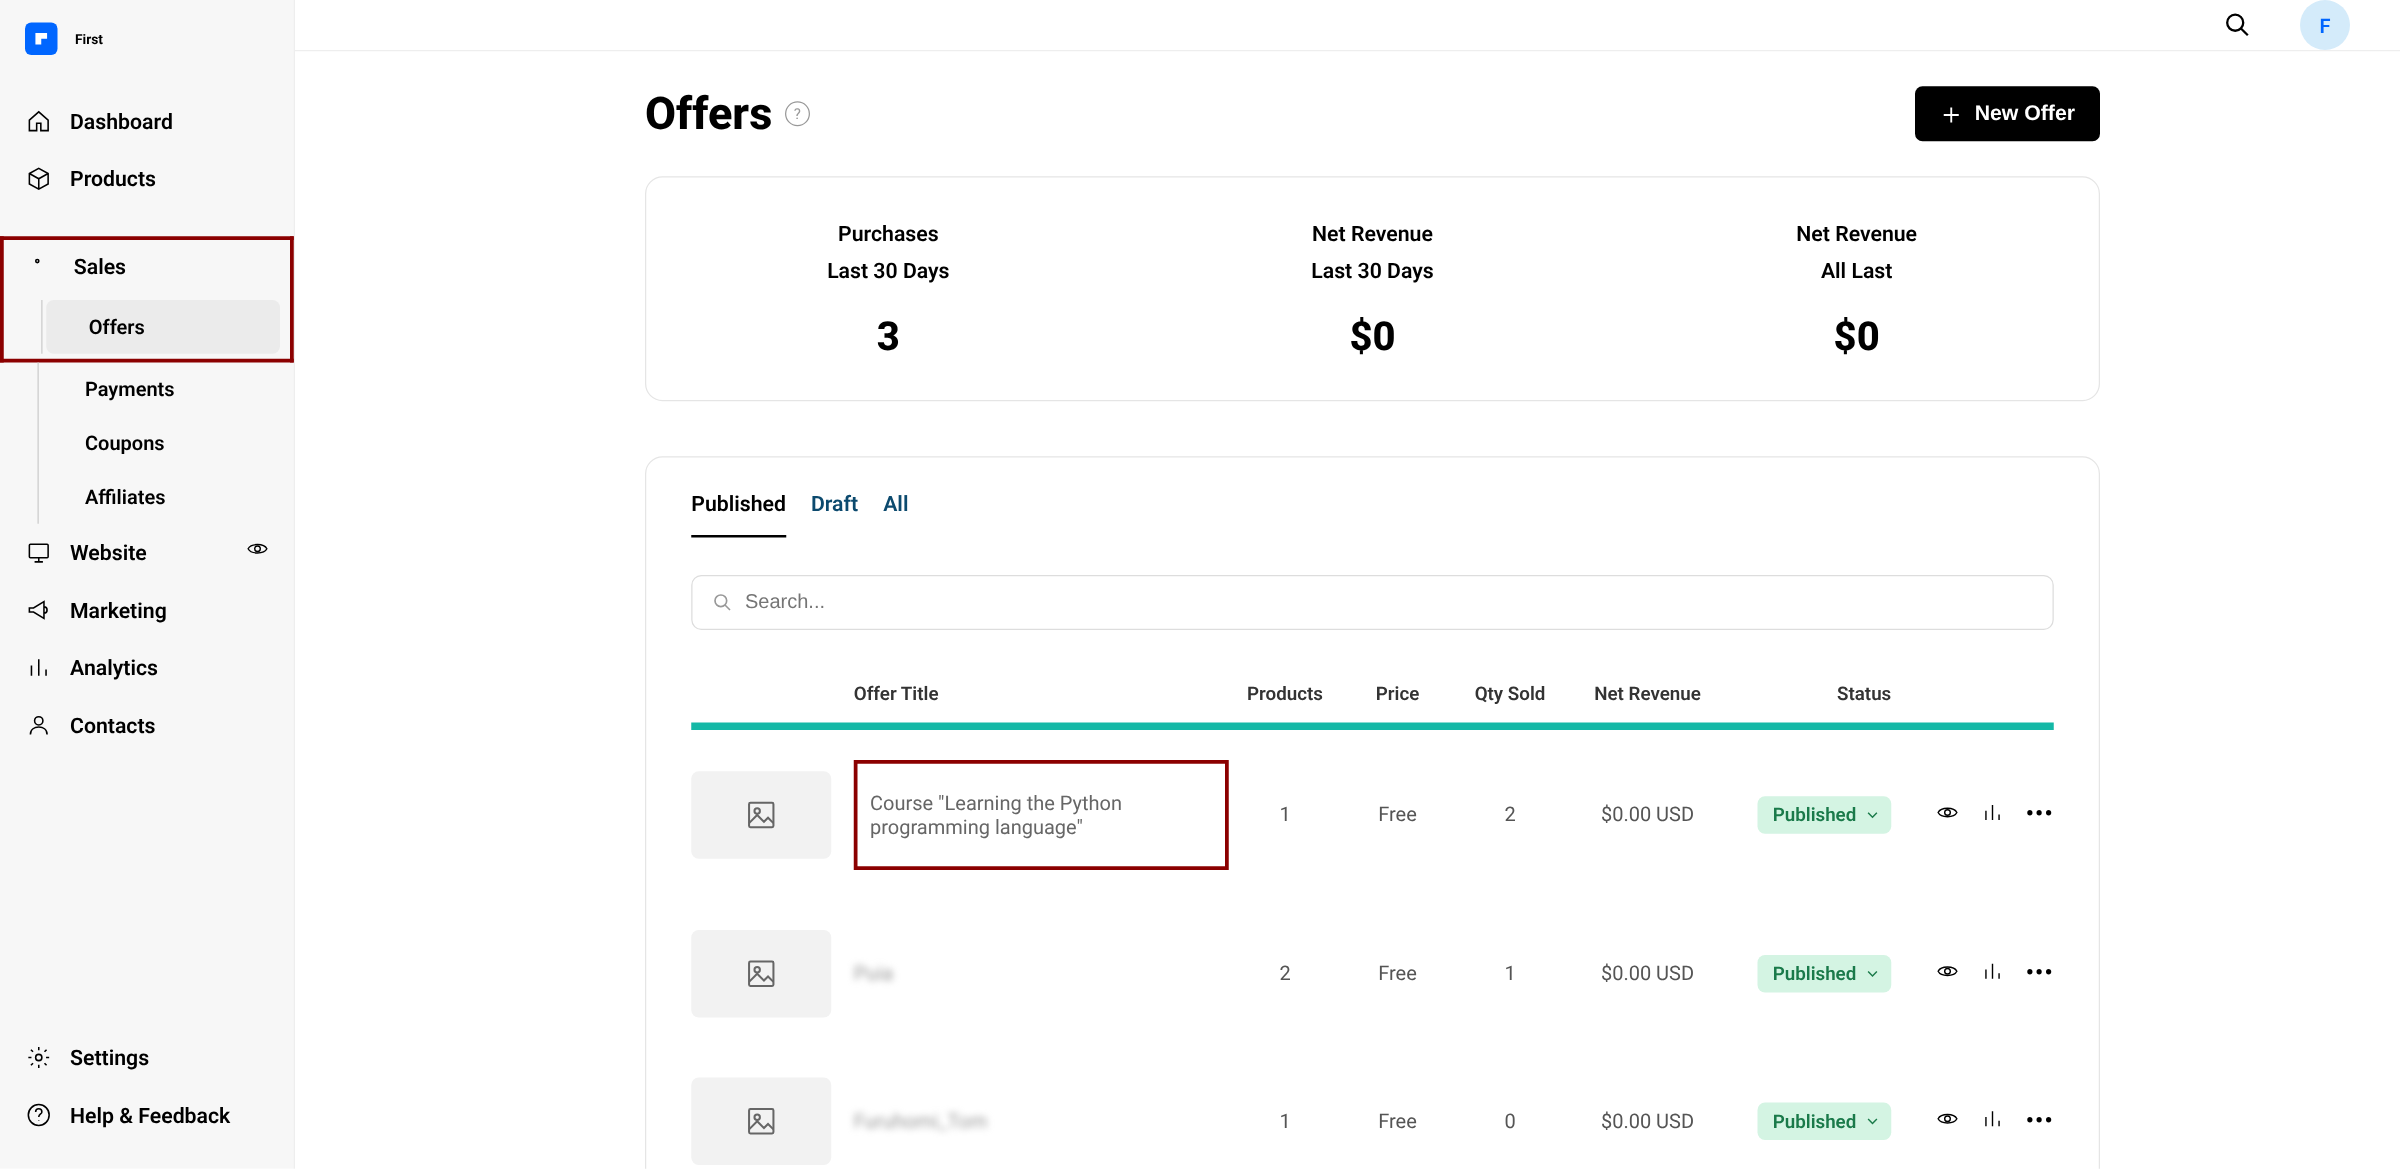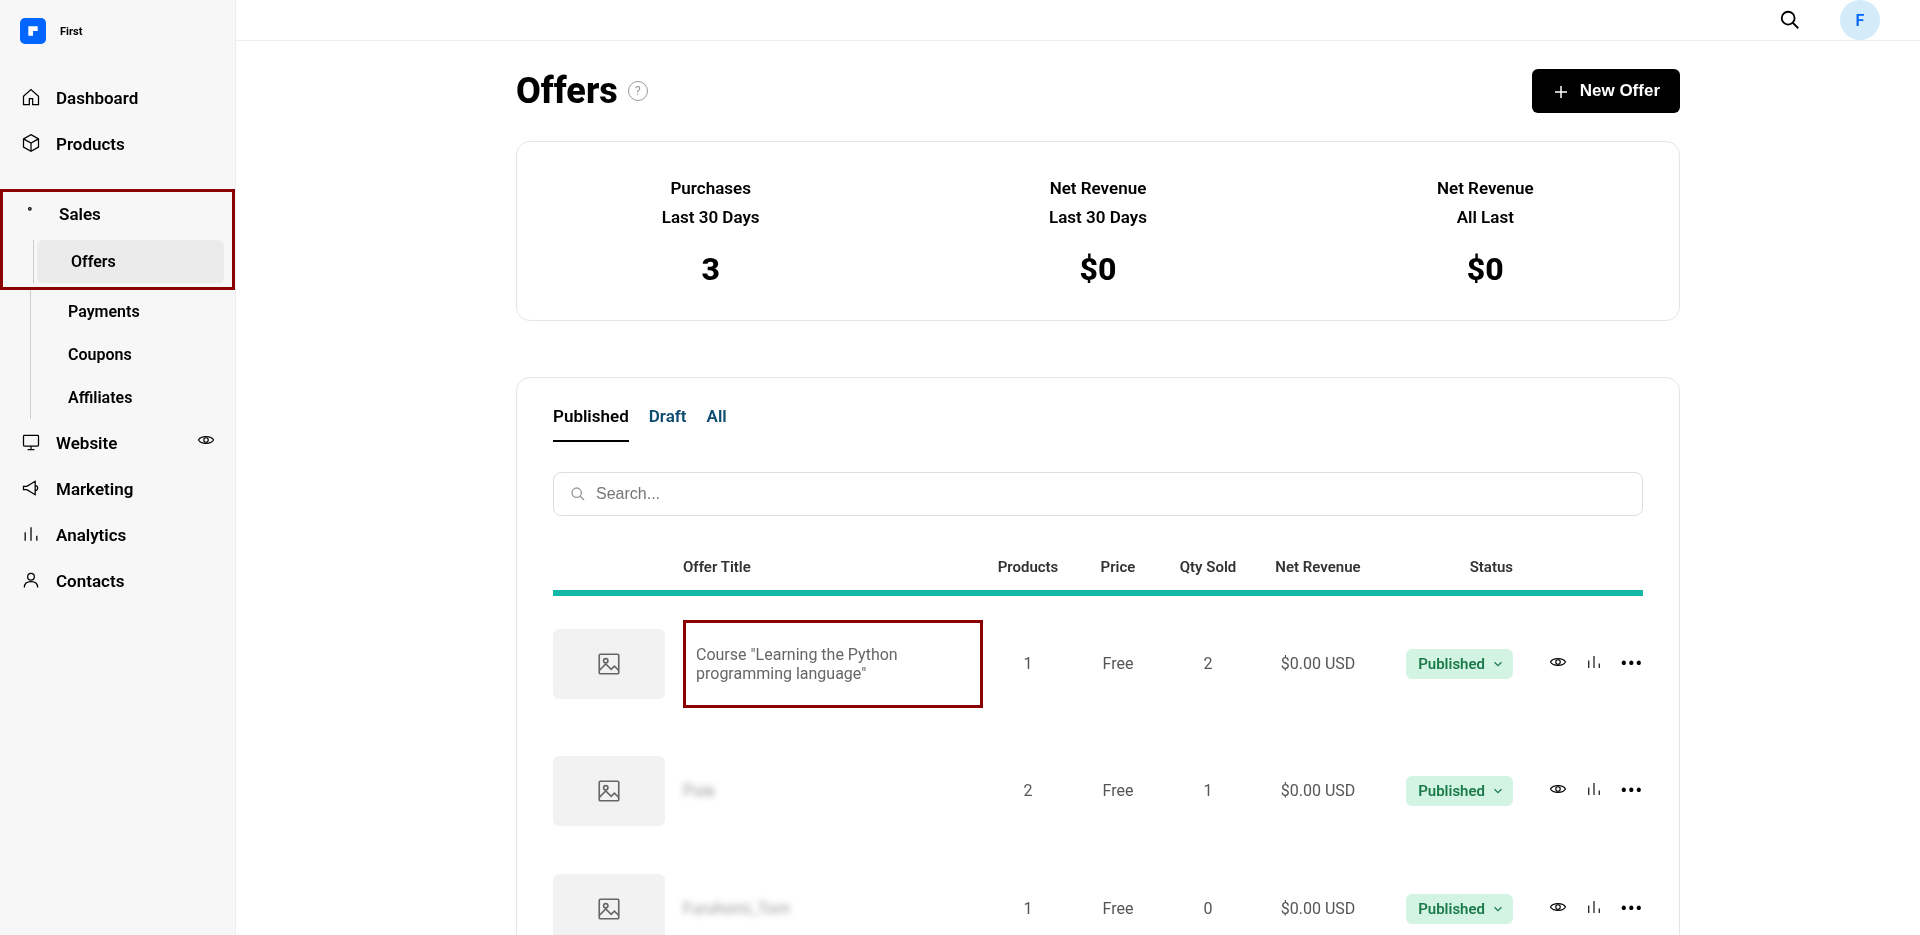--- a/index.html
+++ b/index.html
@@ -211,21 +211,21 @@
       height: 18px;
       margin-right: 10px;
       stroke: #fff;
       stroke-width: 2;
     }
     .stats-card {
       border: 1px solid #e5e5e5;
       border-radius: 14px;
       display: flex;
       padding: 32px 0;
-      margin-bottom: 56px;
+      margin-bottom: 44px;
     }
     .stat {
       flex: 1;
       text-align: center;
     }
     .stat-label {
       font-size: 17px;
       font-weight: 600;
       color: #000;
       line-height: 1.7;
@@ -461,20 +461,40 @@
         <span class="icon">
           <svg viewBox="0 0 24 24">
               <circle cx="12" cy="8" r="4"></circle>
               <path d="M4 21 C4 16 8 14 12 14 C16 14 20 16 20 21"></path>
             </svg>
         </span>
         <span>Contacts</span>
       </div>
     </div>
 
+    <div class="sidebar-footer">
+      <div class="nav-item">
+        <span class="icon">
+          <svg viewBox="0 0 24 24">
+              <circle cx="12" cy="12" r="3"></circle>
+              <path d="M12 2 V5 M12 19 V22 M4.5 4.5 L6.5 6.5 M17.5 17.5 L19.5 19.5 M2 12 H5 M19 12 H22 M4.5 19.5 L6.5 17.5 M17.5 6.5 L19.5 4.5"></path>
+            </svg>
+        </span>
+        <span>Settings</span>
+      </div>
+      <div class="nav-item">
+        <span class="icon">
+          <svg viewBox="0 0 24 24">
+              <circle cx="12" cy="12" r="10"></circle>
+              <path d="M9 9 C9 7 10 6 12 6 C14 6 15 7 15 9 C15 11 12 11 12 14 M12 17 V17.5"></path>
+            </svg>
+        </span>
+        <span>Help &amp; Feedback</span>
+      </div>
+    </div>
   </div>
 
   <div class="main">
     <div class="topbar">
       <div class="search-btn">
         <svg viewBox="0 0 24 24">
             <circle cx="10" cy="10" r="7"></circle>
             <path d="M21 21 L15 15"></path>
           </svg>
       </div>

